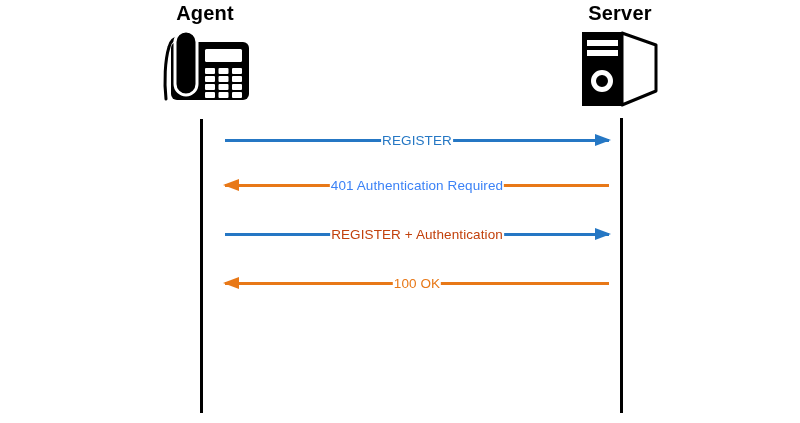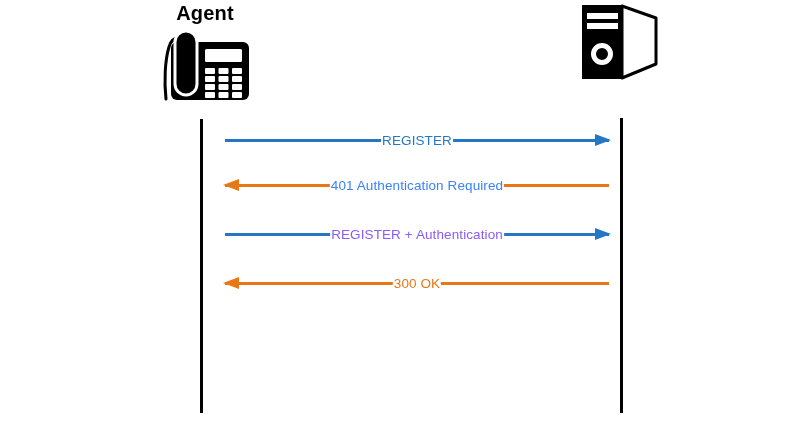--- a/index.html
+++ b/index.html
@@ -99,20 +99,21 @@
           <rect x="46" y="62" width="10" height="6" rx="1"></rect>
             <rect x="59.5" y="62" width="10" height="6" rx="1"></rect>
             <rect x="73" y="62" width="10" height="6" rx="1"></rect>
         </g>
         <rect x="16" y="1" width="22" height="64" rx="11" fill="#000" stroke="#fff" stroke-width="3"></rect>
       </svg>
     </div>
   </div>
 
   <div class="participant" style="left:558px;">
+    <div class="p-title">Server</div>
     <div class="p-icon">
       <svg width="80" height="78" viewBox="0 0 80 78" aria-hidden="true">
         <path d="M42,3 L76,15 L76,61 L42,75 Z" fill="#fff" stroke="#000" stroke-width="3" stroke-linejoin="round"></path>
         <rect x="2" y="2" width="41" height="74" fill="#000"></rect>
         <rect x="7" y="10" width="31" height="6" fill="#fff"></rect>
         <rect x="7" y="20" width="31" height="6" fill="#fff"></rect>
         <circle cx="22" cy="51" r="8.5" fill="none" stroke="#fff" stroke-width="5"></circle>
       </svg>
     </div>
   </div>
@@ -128,22 +129,22 @@
 
   <div class="message left" style="top:185px;">
     <div class="m-line" style="background: rgb(232, 120, 23);"></div>
     <div class="m-arrowhead" style="border-right-color: rgb(232, 120, 23);"></div>
     <span class="m-label" style="color: #3b82f6;">401 Authentication Required</span>
   </div>
 
   <div class="message right" style="top:234px;">
     <div class="m-line" style="background: rgb(37, 119, 196);"></div>
     <div class="m-arrowhead" style="border-left-color: rgb(37, 119, 196);"></div>
-    <span class="m-label" style="color: #8b5cf6;">REGISTER + Authentication</span>
+    <span class="m-label" style="color: #c2410c;">REGISTER + Authentication</span>
   </div>
 
   <div class="message left" style="top:283px;">
     <div class="m-line" style="background: rgb(232, 120, 23);"></div>
     <div class="m-arrowhead" style="border-right-color: rgb(232, 120, 23);"></div>
-    <span class="m-label" style="color: rgb(232, 120, 23);">300 OK</span>
+    <span class="m-label" style="color: rgb(232, 120, 23);">100 OK</span>
   </div>
 
 </div>
 
 </body></html>

